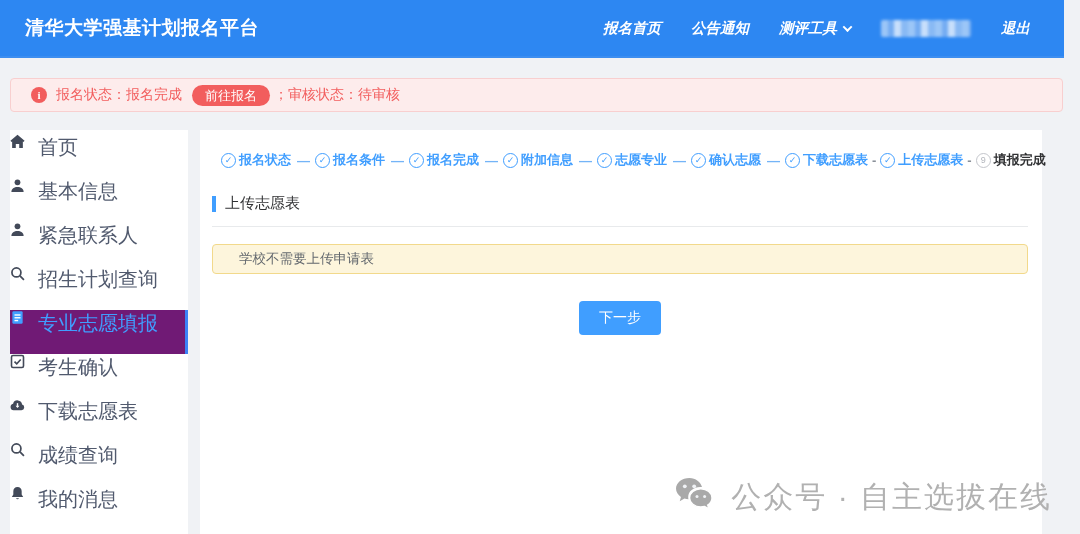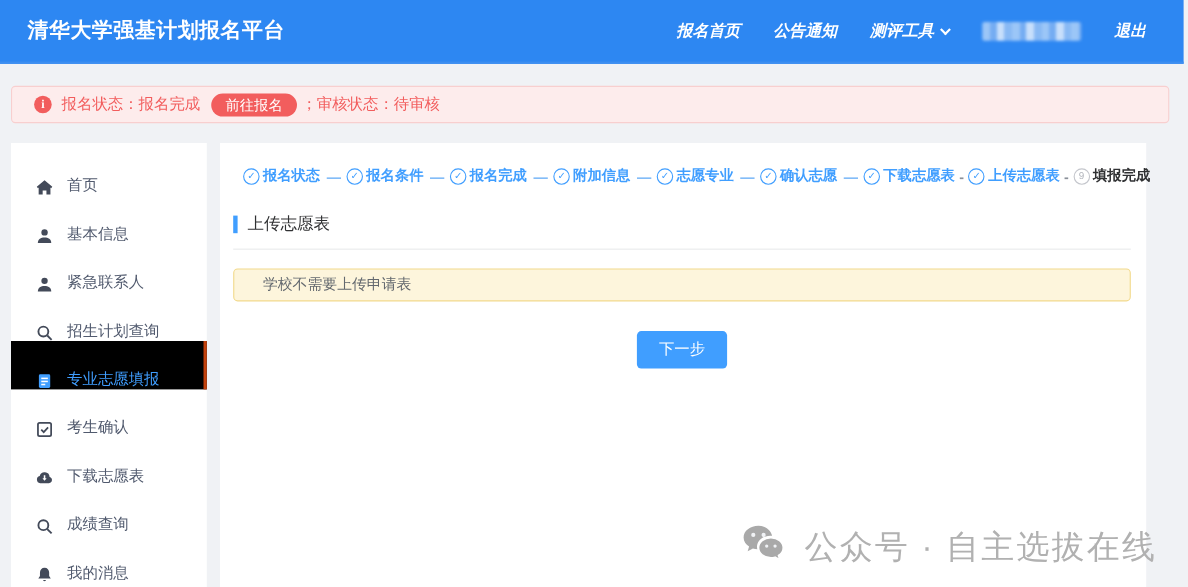--- a/index.html
+++ b/index.html
@@ -5,21 +5,21 @@
   * { margin:0; padding:0; box-sizing:border-box; }
   html,body { width:1080px; height:534px; }
   body {
     font-family:"Liberation Sans","DejaVu Sans",sans-serif;
     background:#f0f2f5; overflow:hidden; position:relative;
   }
   .stage { position:relative; width:1080px; height:534px; background:#f0f2f5; }
 
   
   .header {
-    position:absolute; top:0; left:0; right:4px; height:58px;
+    position:absolute; top:0; left:0; right:16px; height:58px;
     background:#2d87f2; display:flex; align-items:center;
     padding:0 34px 0 25px; border-bottom:2px solid #3d8ef0;
   }
   .header-title { color:#ffffff; font-size:19px; font-weight:bold; letter-spacing:.5px; }
   .header-nav { margin-left:auto; display:flex; align-items:center; gap:30px; }
   .nav-link { color:#ffffff; font-size:14.5px; font-weight:bold; text-decoration:none; cursor:pointer; display:flex; align-items:center; gap:7px;font-style:italic; }
   .caret { width:7px; height:7px; border-right:2px solid #fff; border-bottom:2px solid #fff; transform:rotate(45deg) translate(-1px,-1px); display:inline-block; }
   .redacted-name {
     width:90px; height:17px; border-radius:2px;
     background:repeating-linear-gradient(90deg,#a8cdf8 0 7px,#7db1f3 7px 13px,#d9e9fc 13px 20px,#93bff5 20px 27px);
@@ -41,26 +41,26 @@
     background:#f25d5d; color:#fff; font-size:13px; border:none; cursor:pointer;
     border-radius:12px; padding:4px 13px; margin:0 4px 0 10px; line-height:1;
   }
 
   
   .sidebar {
     position:absolute; top:130px; left:10px; width:178px; bottom:0;
     background:#ffffff; padding-top:4px;
   }
   .side-item {
-    height:44px; display:flex; align-items:flex-end; gap:13px;
-    padding-left:23px; font-size:14px; color:#515a6e; cursor:pointer;
+    height:44px; display:flex; align-items:flex-start; gap:13px;
+    font-size:20px; color:#515a6e; cursor:pointer;
   }
   .side-item .s-icon { width:15px; height:15px; display:inline-flex; color:#434a59; flex:none; }
   .side-item .s-icon svg { width:100%; height:100%; }
-  .side-item.active { background:#000000; color:#409eff; border-right:3px solid #c2410c; }
+  .side-item.active { background:#701a75; color:#409eff; border-right:3px solid #3b82f6; }
   .side-item.active .s-icon { color:#409eff; }
 
   
   .main {
     position:absolute; top:130px; left:200px; width:842px; bottom:0;
     background:#ffffff; padding:14px 14px 0 12px;
   }
   .stepper { display:flex; align-items:center; margin:7px 0 0 9px; white-space:nowrap; }
   .step { display:flex; align-items:center; gap:3px; }
   .step-circle {

